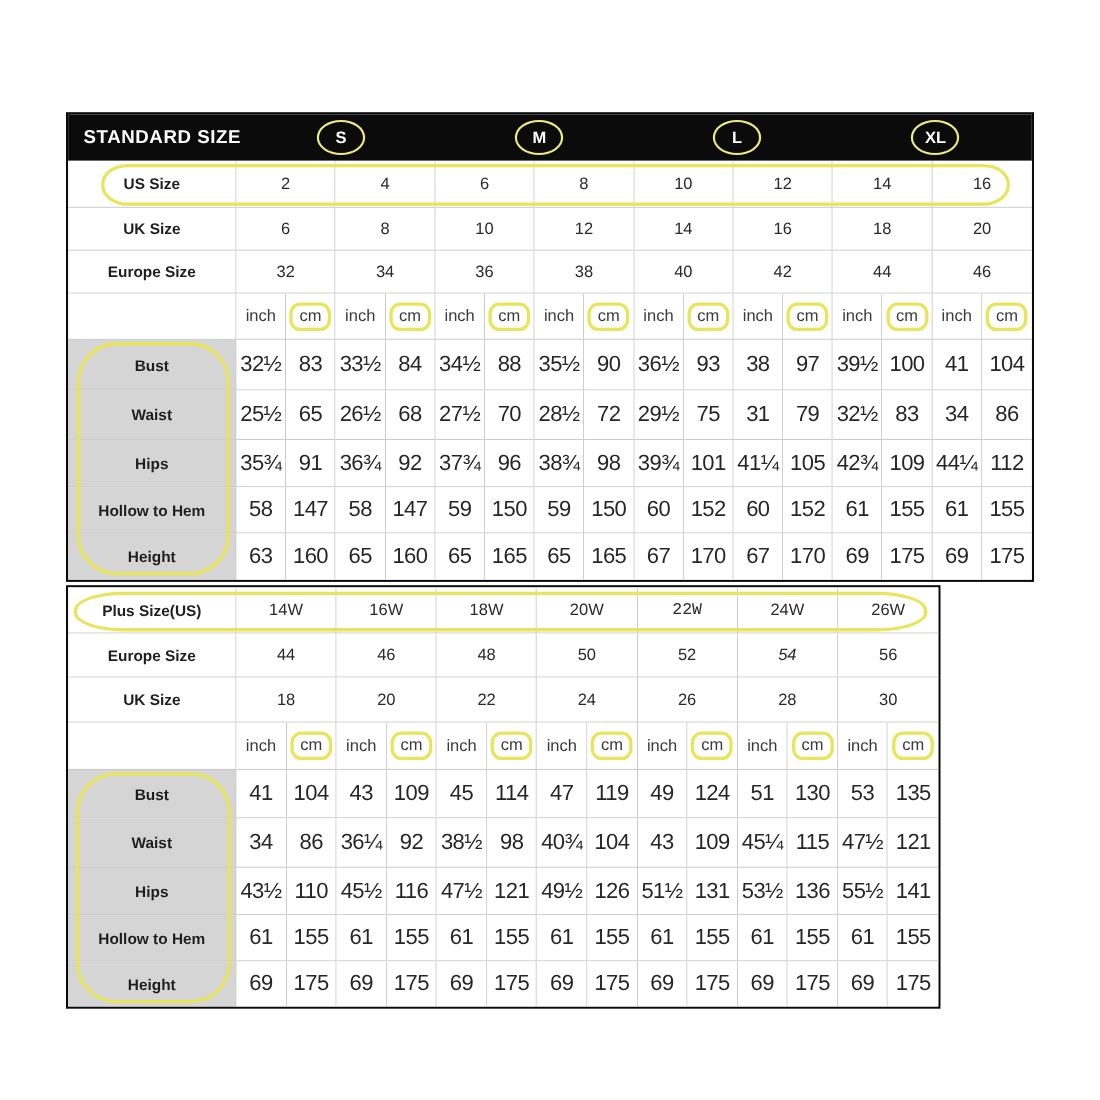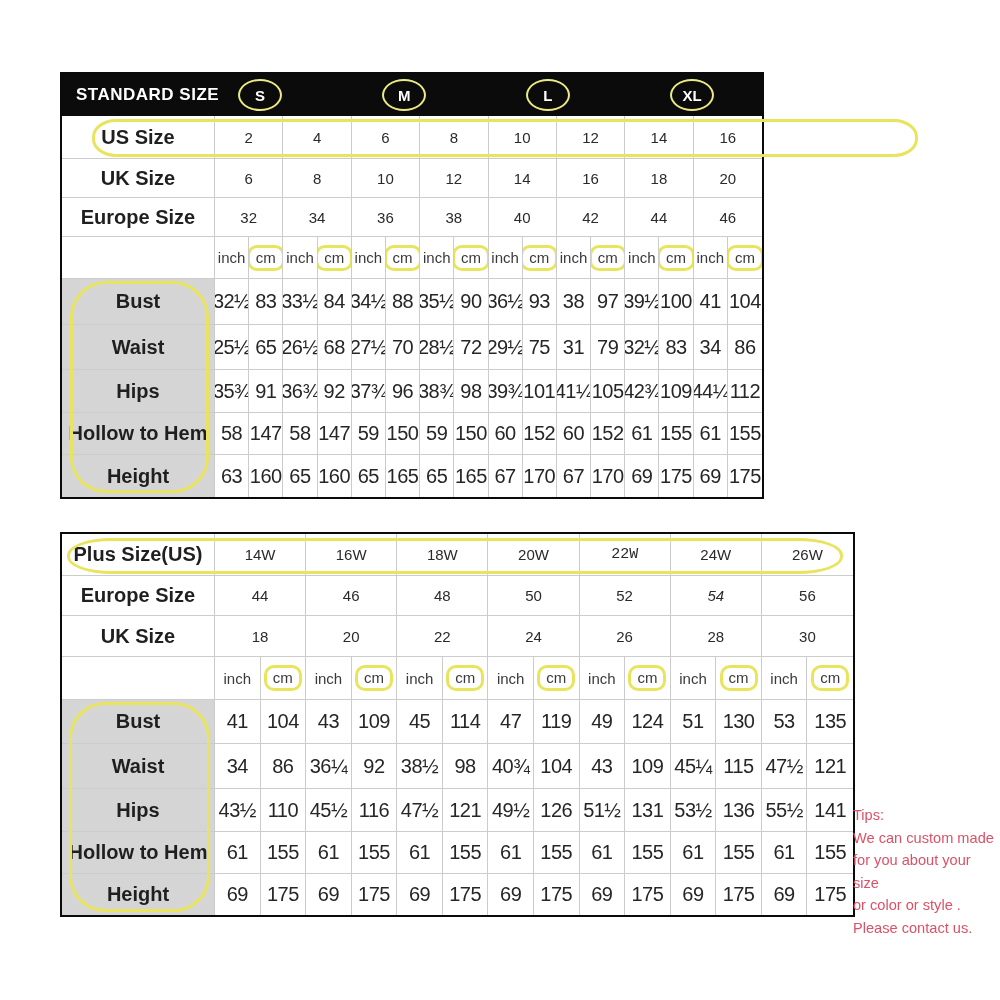--- a/index.html
+++ b/index.html
@@ -6,42 +6,42 @@
   .canvas{
     position:relative;width:1000px;height:1000px;background:#ffffff;overflow:hidden;
     font-family:"Liberation Sans","DejaVu Sans",sans-serif;color:#1f1f1f;
   }
   
   .size-table{
     position:absolute;display:grid;background:#ffffff;
     border:2px solid #0a0a0a;box-sizing:border-box;
   }
   #std-grid{
-    left:60px;top:72px;width:704px;
+    left:60px;top:102px;width:880px;
     grid-template-columns:153px repeat(16,1fr);
     grid-template-rows:42px 43px 39px 39px 42px 46px 45px 43px 42px 42px;
   }
   #plus-grid{
     left:60px;top:532px;width:795px;
     grid-template-columns:153px repeat(14,1fr);
     grid-template-rows:42px 40px 41px 43px 44px 45px 43px 42px 41px;
   }
   .cell{
     display:flex;align-items:center;justify-content:center;
     border-right:1px solid #cccccc;border-bottom:1px solid #cccccc;
     box-sizing:border-box;background:#fff;overflow:hidden;white-space:nowrap;
   }
   .cell.rr{border-right:none;}
   .cell.rb{border-bottom:none;}
   .cell.bold{font-weight:bold;font-size:16px;}
   .cell.gray{background:#d5d5d5;}
   .cell.size-num{font-size:15px;color:#2a2a2a;}
   .cell.unit{font-size:15px;color:#3a3a3a;}
   .cell.num{font-size:20px;color:#262626;letter-spacing:-0.5px;}
-  .cell.label{font-size:20px;}
+  .cell.label{font-size:14px;}
   
   .header-cell{
     position:relative;background:#0b0b0b;border-right:none;border-bottom:none;
     justify-content:flex-start;padding-left:14px;
   }
   .hdr-title{color:#ffffff;font-weight:bold;font-size:17px;letter-spacing:0.5px;}
   .size-circle{
     position:absolute;top:50%;transform:translate(-50%,-50%);
     width:44px;height:32px;border:2.5px solid #ecea82;border-radius:50%;
     display:flex;align-items:center;justify-content:center;
@@ -353,21 +353,14 @@
       <div class="cell num rb">69</div>
       <div class="cell num rb">175</div>
       <div class="cell num rb">69</div>
       <div class="cell num rb">175</div>
       <div class="cell num rb">69</div>
       <div class="cell num rr rb">175</div>
       <div id="plus-size-oval" class="hl"></div>
       <div id="plus-label-rect" class="hl"></div>
     </div>
 
-  <div class="tips">
-    <div>Tips:</div>
-    <div>We can custom made</div>
-    <div>for you about your size</div>
-    <div>or color or style .</div>
-    <div>Please contact us.</div>
-  </div>
 
 </div>
 
 </body></html>

